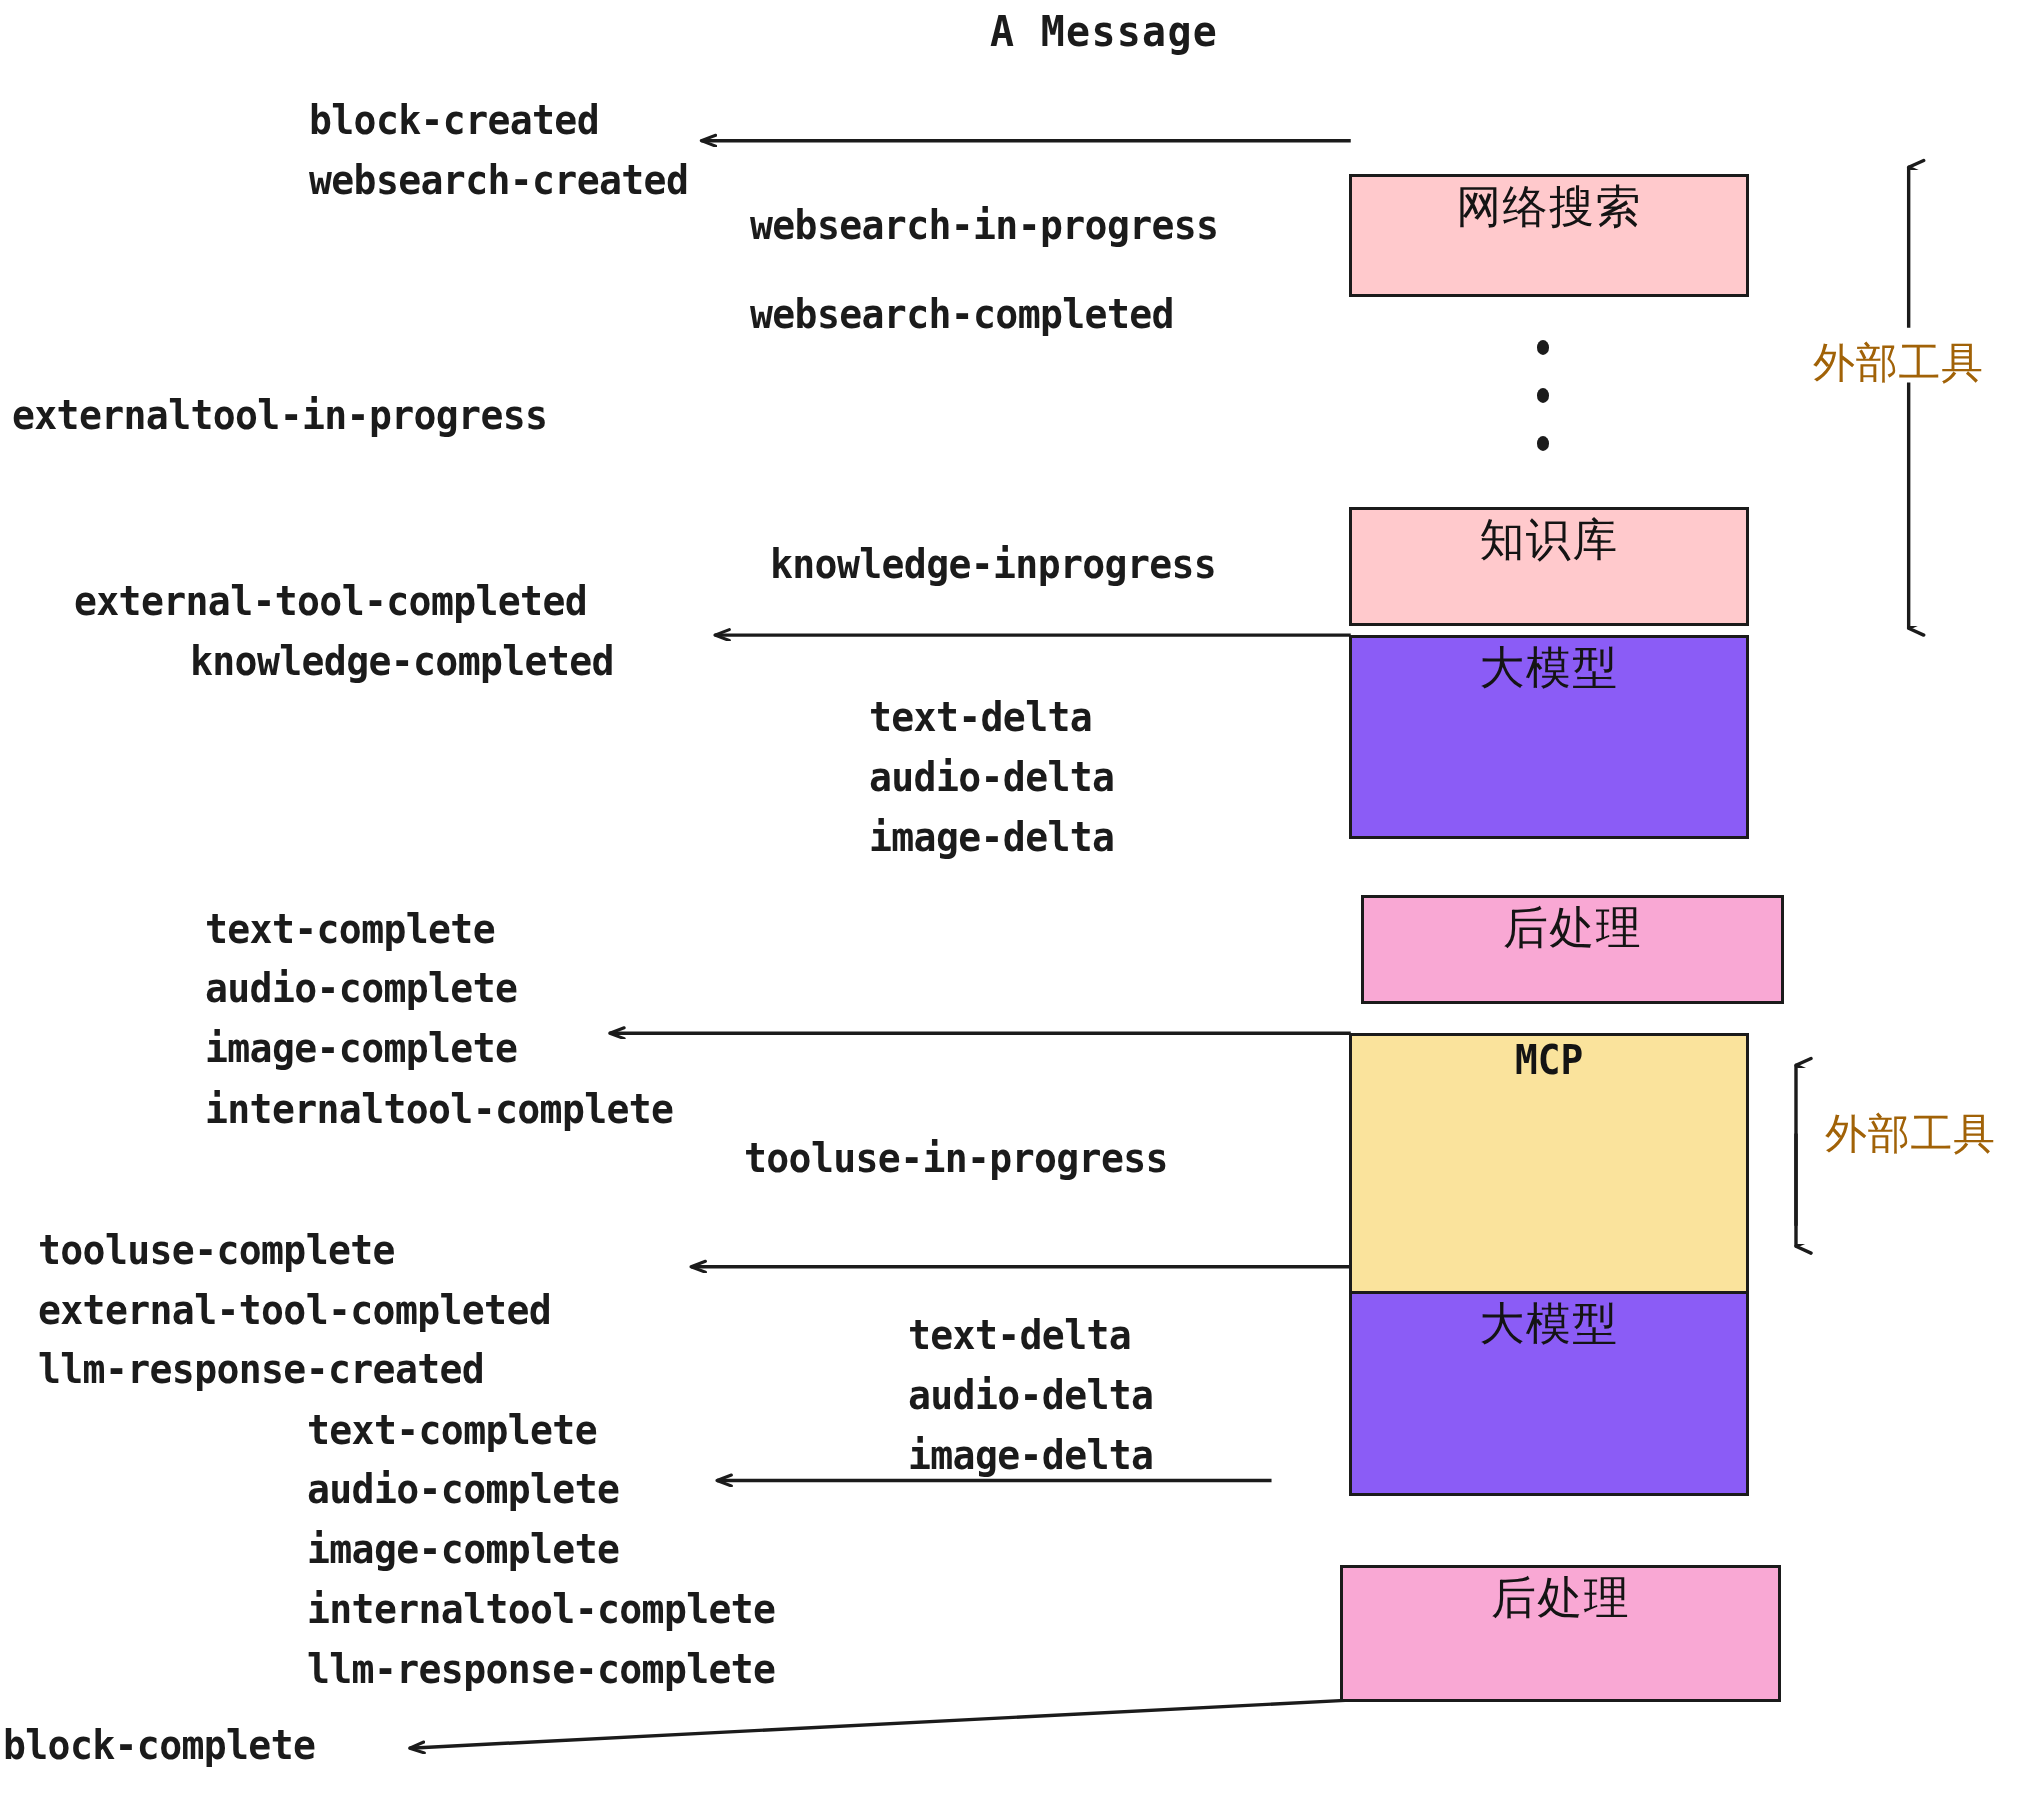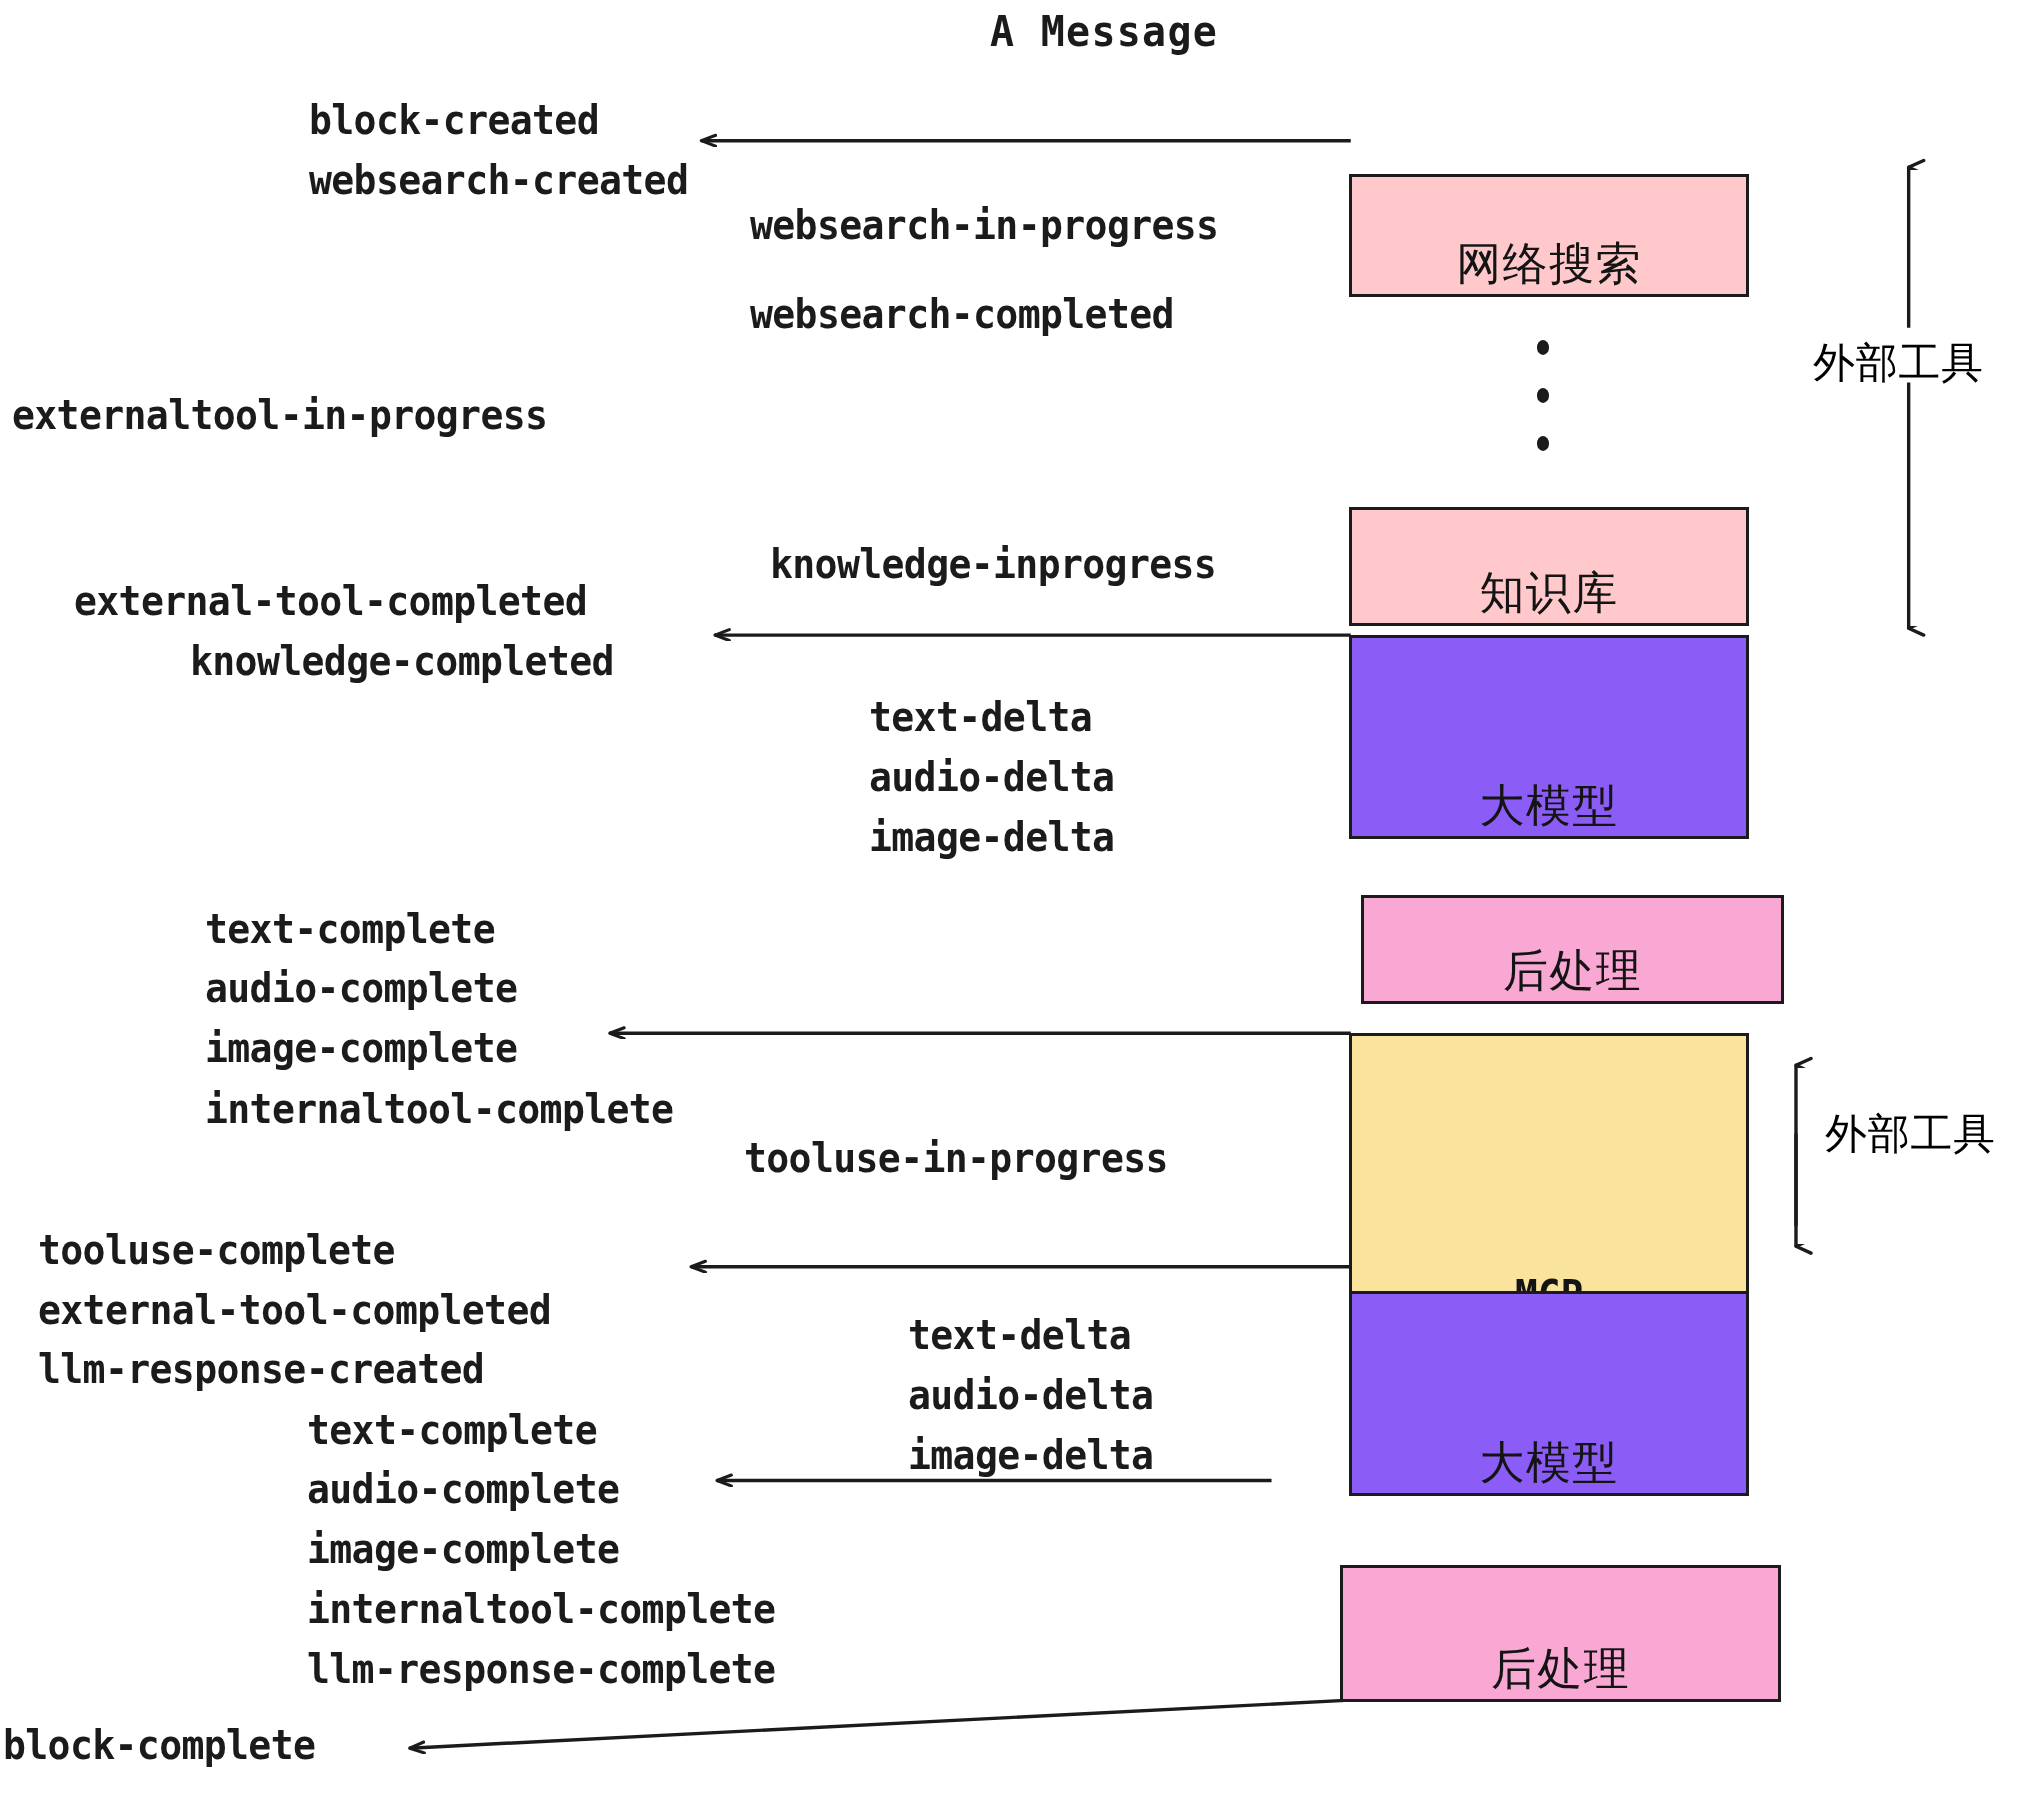--- a/index.html
+++ b/index.html
@@ -30,21 +30,21 @@
     white-space:nowrap;
     transform:scaleX(0.95);
   }
 
   
   .box{
     position:absolute;
     box-sizing:border-box;
     border:3.4px solid #1b1b1b;
     display:flex;
-    align-items:flex-end;
+    align-items:flex-start;
     justify-content:center;
   }
   .box .lbl{
     font-family:"DejaVu Sans","Liberation Sans",sans-serif;
     font-size:45px;
     font-weight:500;
     color:#141414;
     letter-spacing:1.4px;
     white-space:nowrap;
   }
@@ -59,21 +59,21 @@
   .green{background:#8b5cf6;}
   .yellow{background:#FAE39C;}
   .white{background:#f9a8d4;}
 
   
   .side{
     position:absolute;
     font-family:"DejaVu Sans","Liberation Sans",sans-serif;
     font-size:42px;
     font-weight:500;
-    color:#000000;
+    color:#a16207;
     letter-spacing:0.7px;
     white-space:nowrap;
   }
 
   
   .dots{position:absolute;}
   .dots i{
     display:block;
     width:12.3px;height:15px;border-radius:50%;
     background:#1b1b1b;

